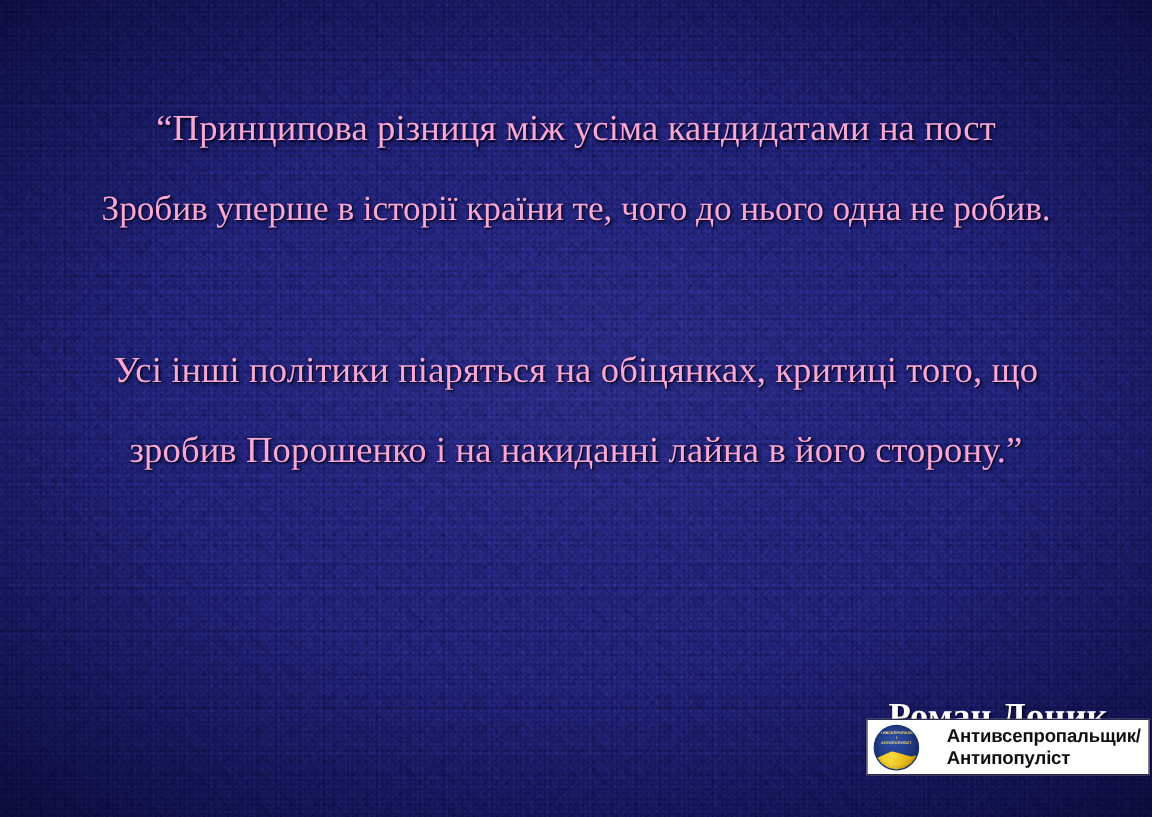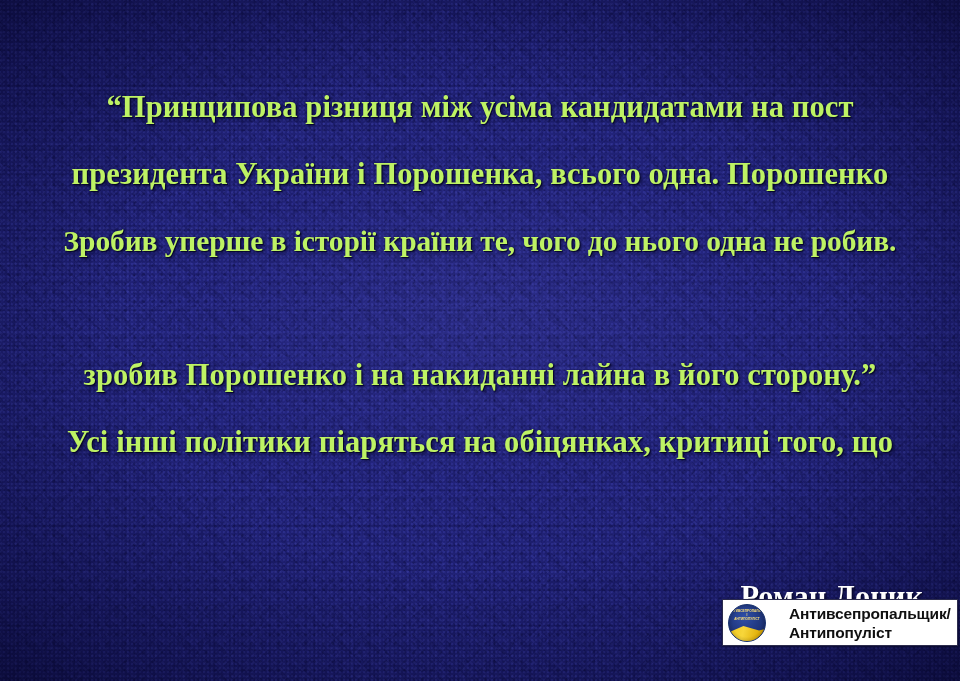--- a/index.html
+++ b/index.html
@@ -71,22 +71,22 @@
   .quote-block {
     position: absolute;
     left: 0;
     right: 0;
     top: 74px;
     padding: 0 8px;
     text-align: center;
   }
   .quote-line {
     display: block;
-    color: #bef264;
-    font-weight: 700;
+    color: #f9a8d4;
+    font-weight: 400;
     font-size: 30.5px;
     line-height: 67px;
     white-space: nowrap;
     letter-spacing: .1px;
     text-shadow:
       1px 1px 0 rgba(6,6,40,.85),
       2px 2px 3px rgba(4,4,30,.55),
       0 0 2px rgba(10,10,60,.5);
   }
   .quote-line.wide { font-size: 29.5px; letter-spacing: -.1px; }
@@ -179,25 +179,24 @@
 <div class="stage">
 
   <div class="bg-base"></div>
   <div class="bg-noise-a"></div>
   <div class="bg-noise-b"></div>
   <div class="bg-noise-c"></div>
   <div class="bg-vignette"></div>
 
   <div class="quote-block">
     <span class="quote-line">“Принципова різниця між усіма кандидатами на пост</span>
-    <span class="quote-line">президента України і Порошенка, всього одна. Порошенко</span>
     <span class="quote-line wide">Зробив уперше в історії країни те, чого до нього одна не робив.</span>
     <span class="quote-gap"></span>
+    <span class="quote-line">Усі інші політики піаряться на обіцянках, критиці того, що</span>
     <span class="quote-line">зробив Порошенко і на накиданні лайна в його сторону.”</span>
-    <span class="quote-line">Усі інші політики піаряться на обіцянках, критиці того, що</span>
   </div>
 
   <div class="attribution">Роман Доник</div>
 
   <div class="badge">
     <div class="badge-logo">
       <div class="logo-text">АНТИВСЕПРОПАЛЬЩИК
 І
 АНТИПОПУЛІСТ</div>
       <div class="logo-wedge"></div>

